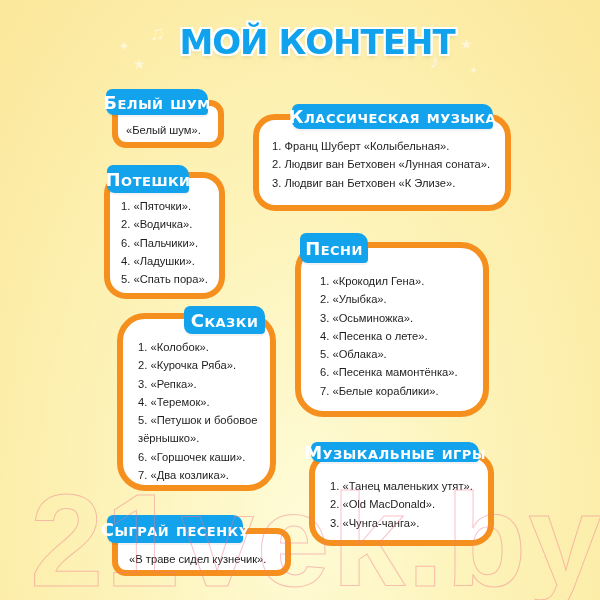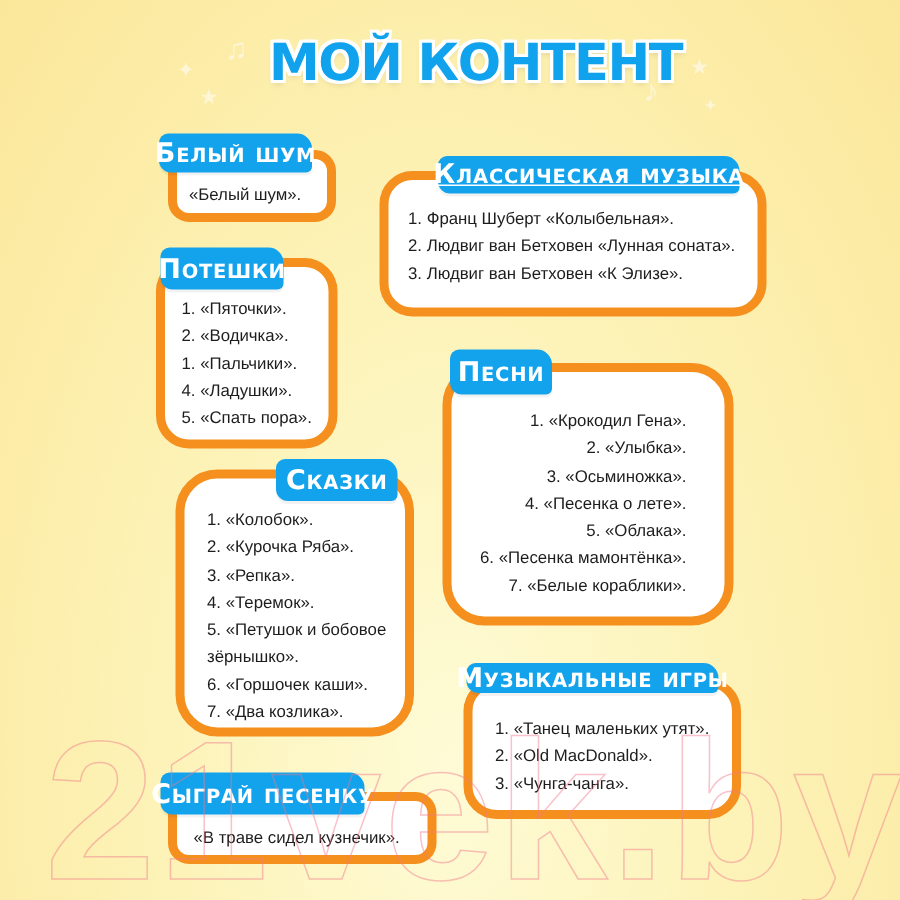--- a/index.html
+++ b/index.html
@@ -52,40 +52,40 @@
 
 <div class="title">МОЙ КОНТЕНТ</div>
 
 <div class="card" style="left:112px;top:100px;width:112px;height:48px;border-radius:14px;"></div>
 <div class="hdr" style="left:106px;top:89px;width:102px;height:26px;">Белый шум</div>
 <div class="lst" style="left:126px;top:121px;">
   <div>«Белый шум».</div>
 </div>
 
 <div class="card" style="left:253px;top:114px;width:258px;height:97px;"></div>
-<div class="hdr" style="left:292px;top:104px;width:201px;height:25px;text-decoration:underline;">Классическая музыка</div>
+<div class="hdr" style="left:292px;top:104px;width:201px;height:25px;">Классическая музыка</div>
 <div class="lst" style="left:272px;top:137px;">
   <div>1. Франц Шуберт «Колыбельная».</div>
   <div>2. Людвиг ван Бетховен «Лунная соната».</div>
   <div>3. Людвиг ван Бетховен «К Элизе».</div>
 </div>
 
 <div class="card" style="left:104px;top:172px;width:121px;height:127px;"></div>
 <div class="hdr" style="left:107px;top:165px;width:82px;height:28px;text-align:right;">Потешки</div>
 <div class="lst" style="left:121px;top:197px;">
   <div>1. «Пяточки».</div>
   <div>2. «Водичка».</div>
-  <div>1. «Пальчики».</div>
+  <div>6. «Пальчики».</div>
   <div>4. «Ладушки».</div>
   <div>5. «Спать пора».</div>
 </div>
 
 <div class="card" style="left:295px;top:242px;width:194px;height:175px;border-radius:28px;"></div>
 <div class="hdr" style="left:300px;top:233px;width:68px;height:30px;">Песни</div>
-<div class="lst" style="left:320px;top:272px;text-align:right;">
+<div class="lst" style="left:320px;top:272px;">
   <div>1. «Крокодил Гена».</div>
   <div>2. «Улыбка».</div>
   <div>3. «Осьминожка».</div>
   <div>4. «Песенка о лете».</div>
   <div>5. «Облака».</div>
   <div>6. «Песенка мамонтёнка».</div>
   <div>7. «Белые кораблики».</div>
 </div>
 
 <div class="card" style="left:117px;top:313px;width:159px;height:178px;border-radius:28px;"></div>

